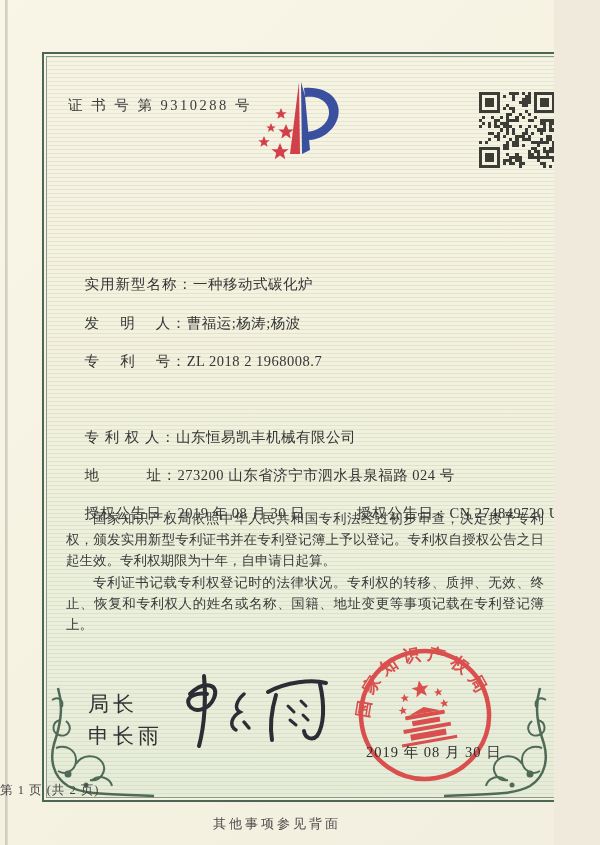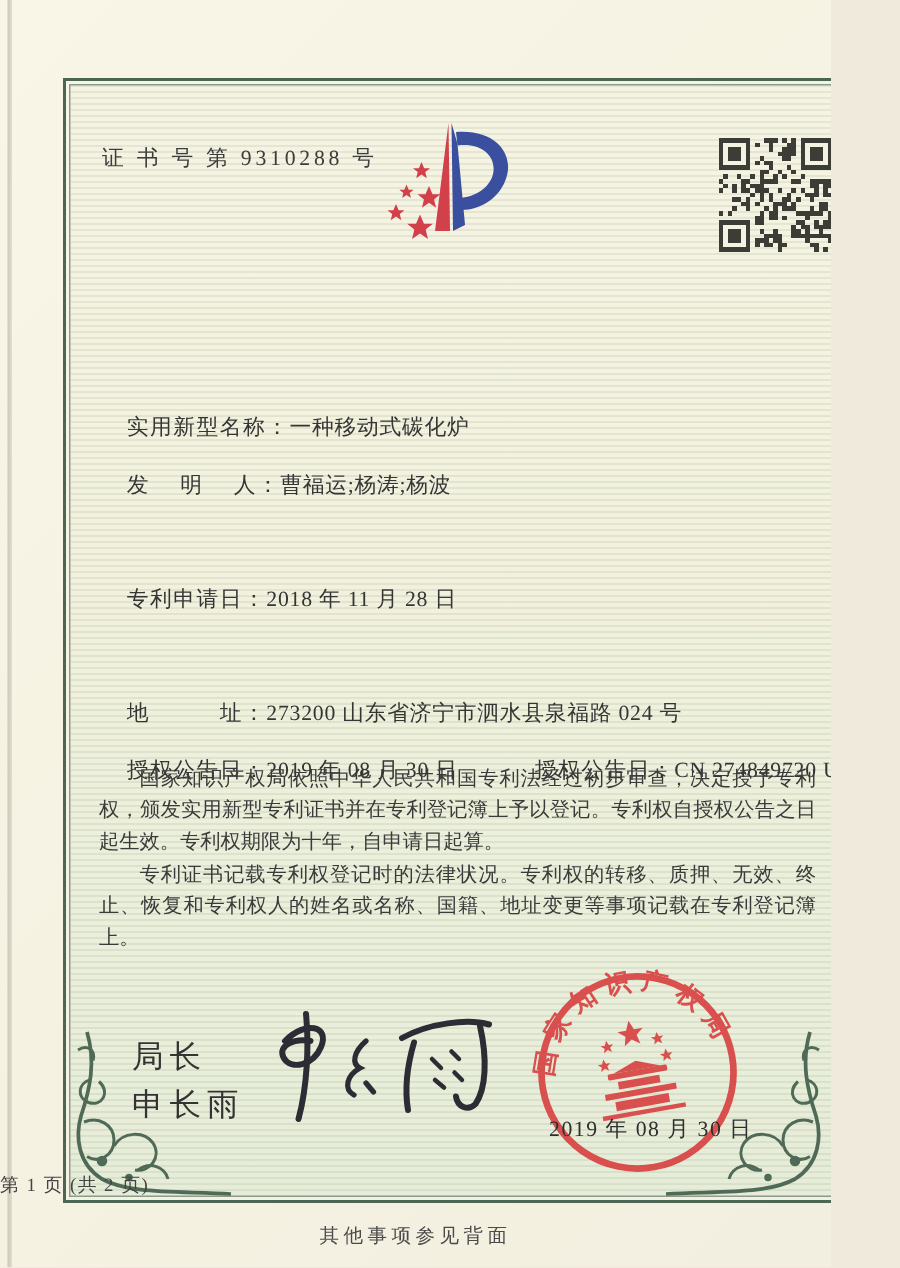--- a/index.html
+++ b/index.html
@@ -273,22 +273,25 @@
       </svg>
   </div>
 
 
   <div class="abs field" style="top:258px">
     <span class="lbl">实用新型名称：</span><span>一种移动式碳化炉</span>
   </div>
   <div class="abs field" style="top:297px">
     <span class="lbl">发　 明 　人：</span><span>曹福运;杨涛;杨波</span>
   </div>
-  <div class="abs field" style="top:373px">
-    <span class="lbl">专利申请日：</span><span>2018 年 11 月 28 日</span>
+  <div class="abs field" style="top:335px">
+    <span class="lbl">专　 利 　号：</span><span>ZL 2018 2 1968008.7</span>
+  </div>
+  <div class="abs field" style="top:411px">
+    <span class="lbl">专 利 权 人：</span><span>山东恒易凯丰机械有限公司</span>
   </div>
   <div class="abs field" style="top:449px">
     <span class="lbl">地　　　址：</span><span>273200 山东省济宁市泗水县泉福路 024 号</span>
   </div>
   <div class="abs field" style="top:487px">
     <span class="lbl">授权公告日：</span><span>2019 年 08 月 30 日</span>
   </div>
   <div class="abs field grant-no" style="top:487px">
     <span class="lbl">授权公告日：</span><span>CN 274849720 U</span>
   </div>

